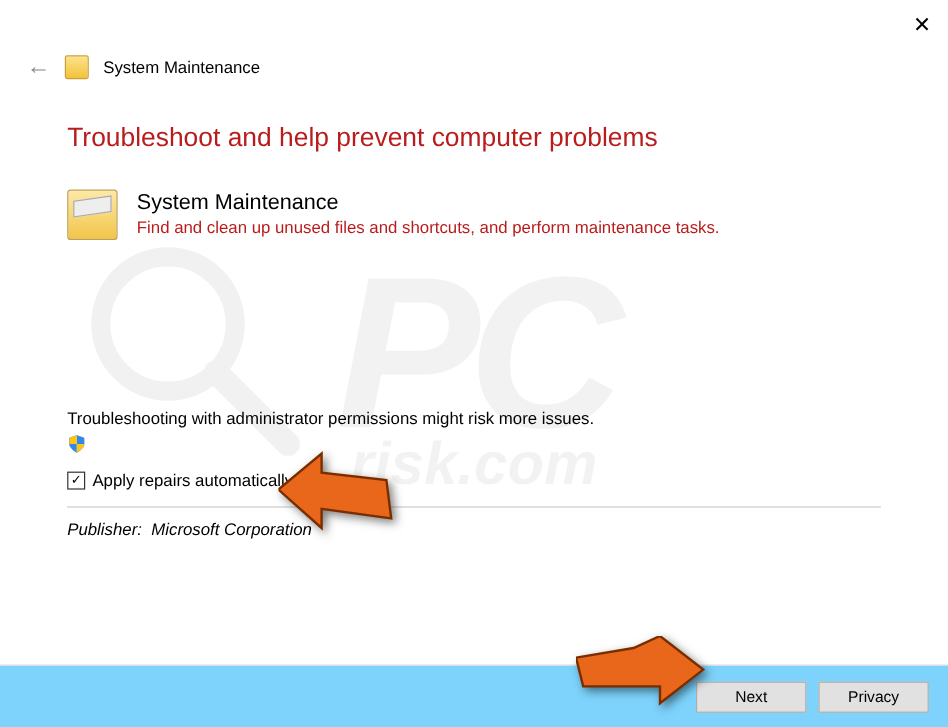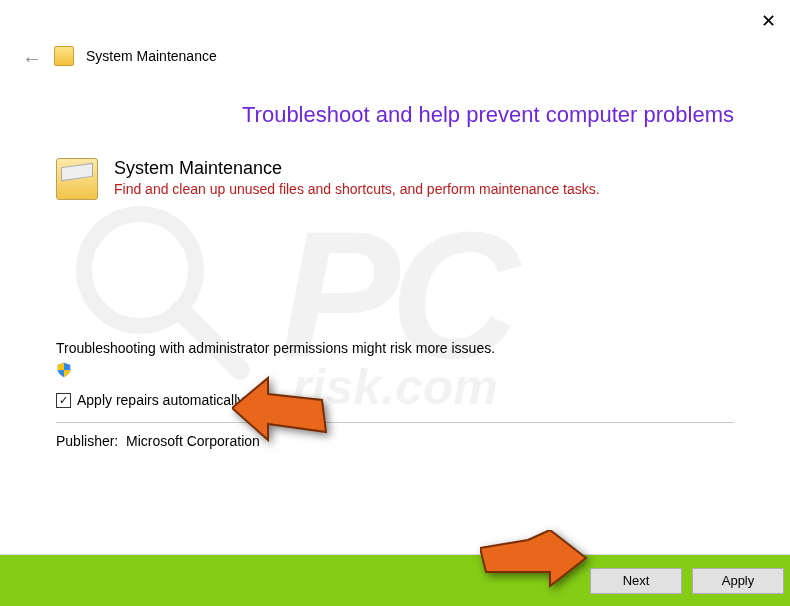--- a/index.html
+++ b/index.html
@@ -56,25 +56,24 @@
       border: 1px solid #c9a13a;
       border-radius: 2px;
       position: relative;
     }
     .content {
       padding: 22px 56px 10px 56px;
       position: relative;
       z-index: 1;
     }
     .page-heading {
-      color: #6d28d9;
+      color: #b91c1c;
       font-size: 22px;
       font-weight: 400;
       margin-bottom: 30px;
-      text-align: right;
     }
     .item-row { display: flex; gap: 16px; align-items: flex-start; }
     .sys-icon-lg {
       width: 42px; height: 42px;
       background: linear-gradient(#fde9a6, #f2c54a);
       border: 1px solid #c0a050;
       border-radius: 3px;
       flex-shrink: 0;
       position: relative;
     }
@@ -94,32 +93,32 @@
     .shield {
       width: 16px; height: 16px; position: relative;
     }
     .link { color: #0066cc; cursor: pointer; }
     .checkbox-row { display: flex; align-items: center; gap: 6px; margin-top: 14px; font-size: 14px; }
     .checkbox {
       width: 15px; height: 15px; border: 1px solid #333; display: inline-flex;
       align-items: center; justify-content: center; font-size: 11px; line-height: 1;
     }
     .hr { border: none; border-top: 1px solid #ccc; margin: 14px 0 10px 0; }
-    .publisher { font-size: 14px; margin-bottom: 8px; }
+    .publisher { font-size: 14px; margin-bottom: 8px; font-style: italic; }
     .button-bar {
       position: absolute;
       bottom: 0; left: 0; right: 0;
       height: 52px;
-      background: #84cc16;
+      background: #7dd3fc;
       border-top: 1px solid #ddd;
       display: flex;
       justify-content: flex-end;
       align-items: center;
       gap: 10px;
-      padding: 0 6px;
+      padding: 0 16px;
     }
     .btn {
       min-width: 92px;
       height: 26px;
       background: #e1e1e1;
       border: 1px solid #adadad;
       font-size: 13px;
       font-family: inherit;
       color: #000;
       cursor: pointer;
@@ -192,14 +191,14 @@
 
 <svg class="arrow" style="top:372px; left:232px;" width="100" height="90">
   <polygon points="0,36 36,6 36,22 90,28 94,60 36,52 36,68" fill="#e8671b" stroke="#7a2e00" stroke-width="2"></polygon>
 </svg>
 <svg class="arrow" style="top:530px; left:480px;" width="110" height="60">
   <polygon points="0,18 48,10 70,0 106,28 70,56 70,42 6,42" fill="#e8671b" stroke="#7a2e00" stroke-width="2"></polygon>
 </svg>
 
 <div class="button-bar">
   <button class="btn">Next</button>
-  <button class="btn">Apply</button>
+  <button class="btn">Privacy</button>
 </div>
 
 </body></html>

